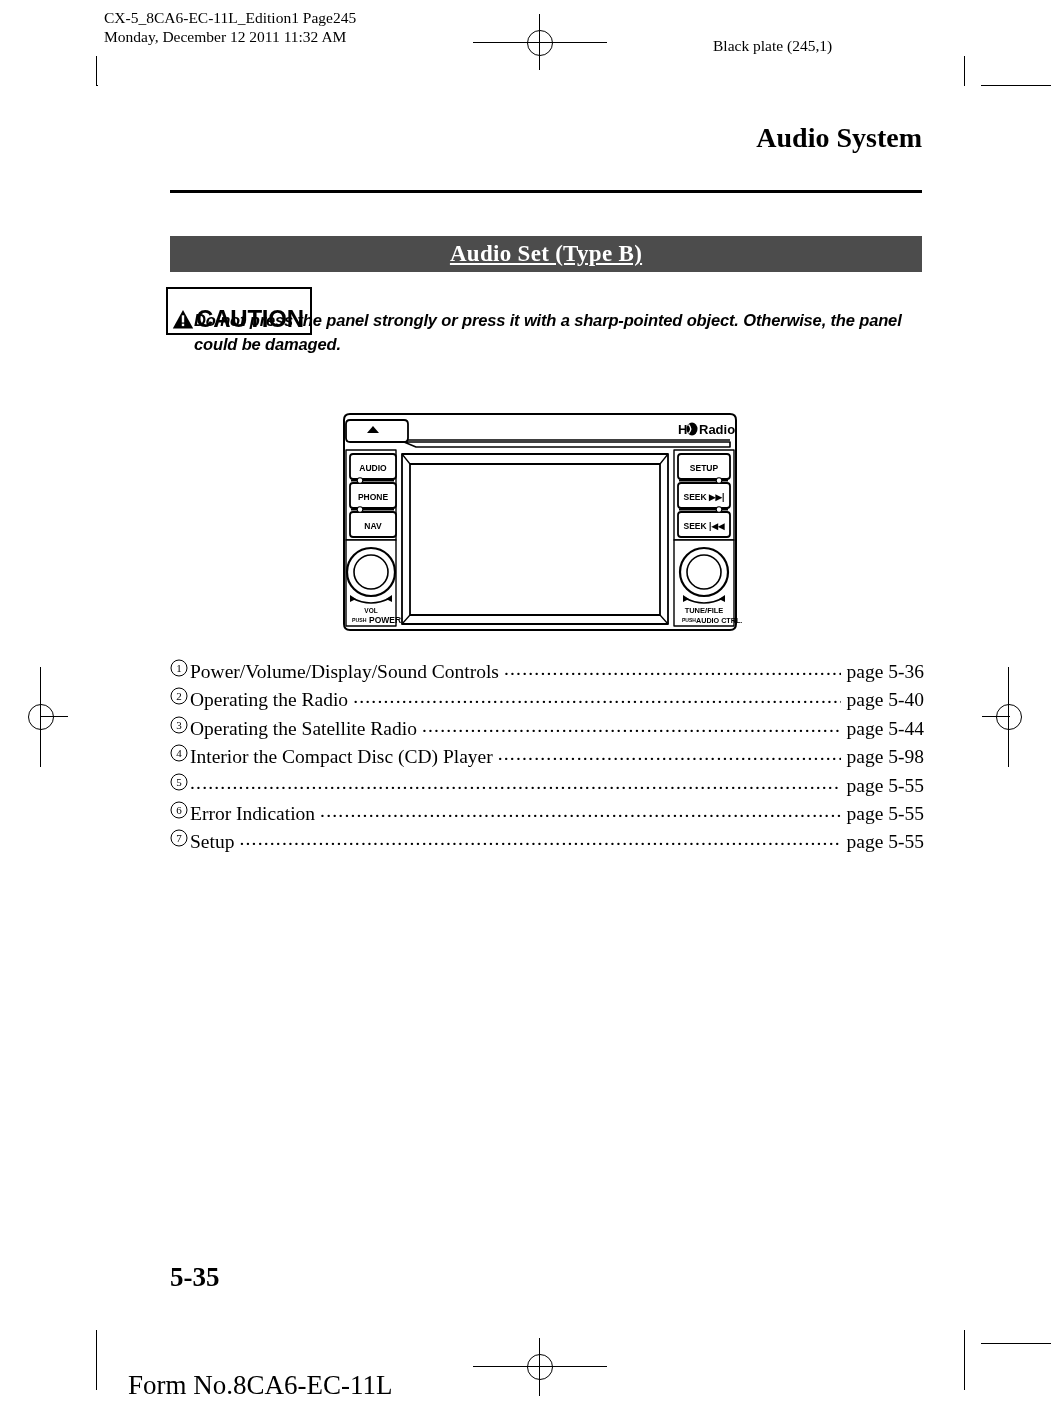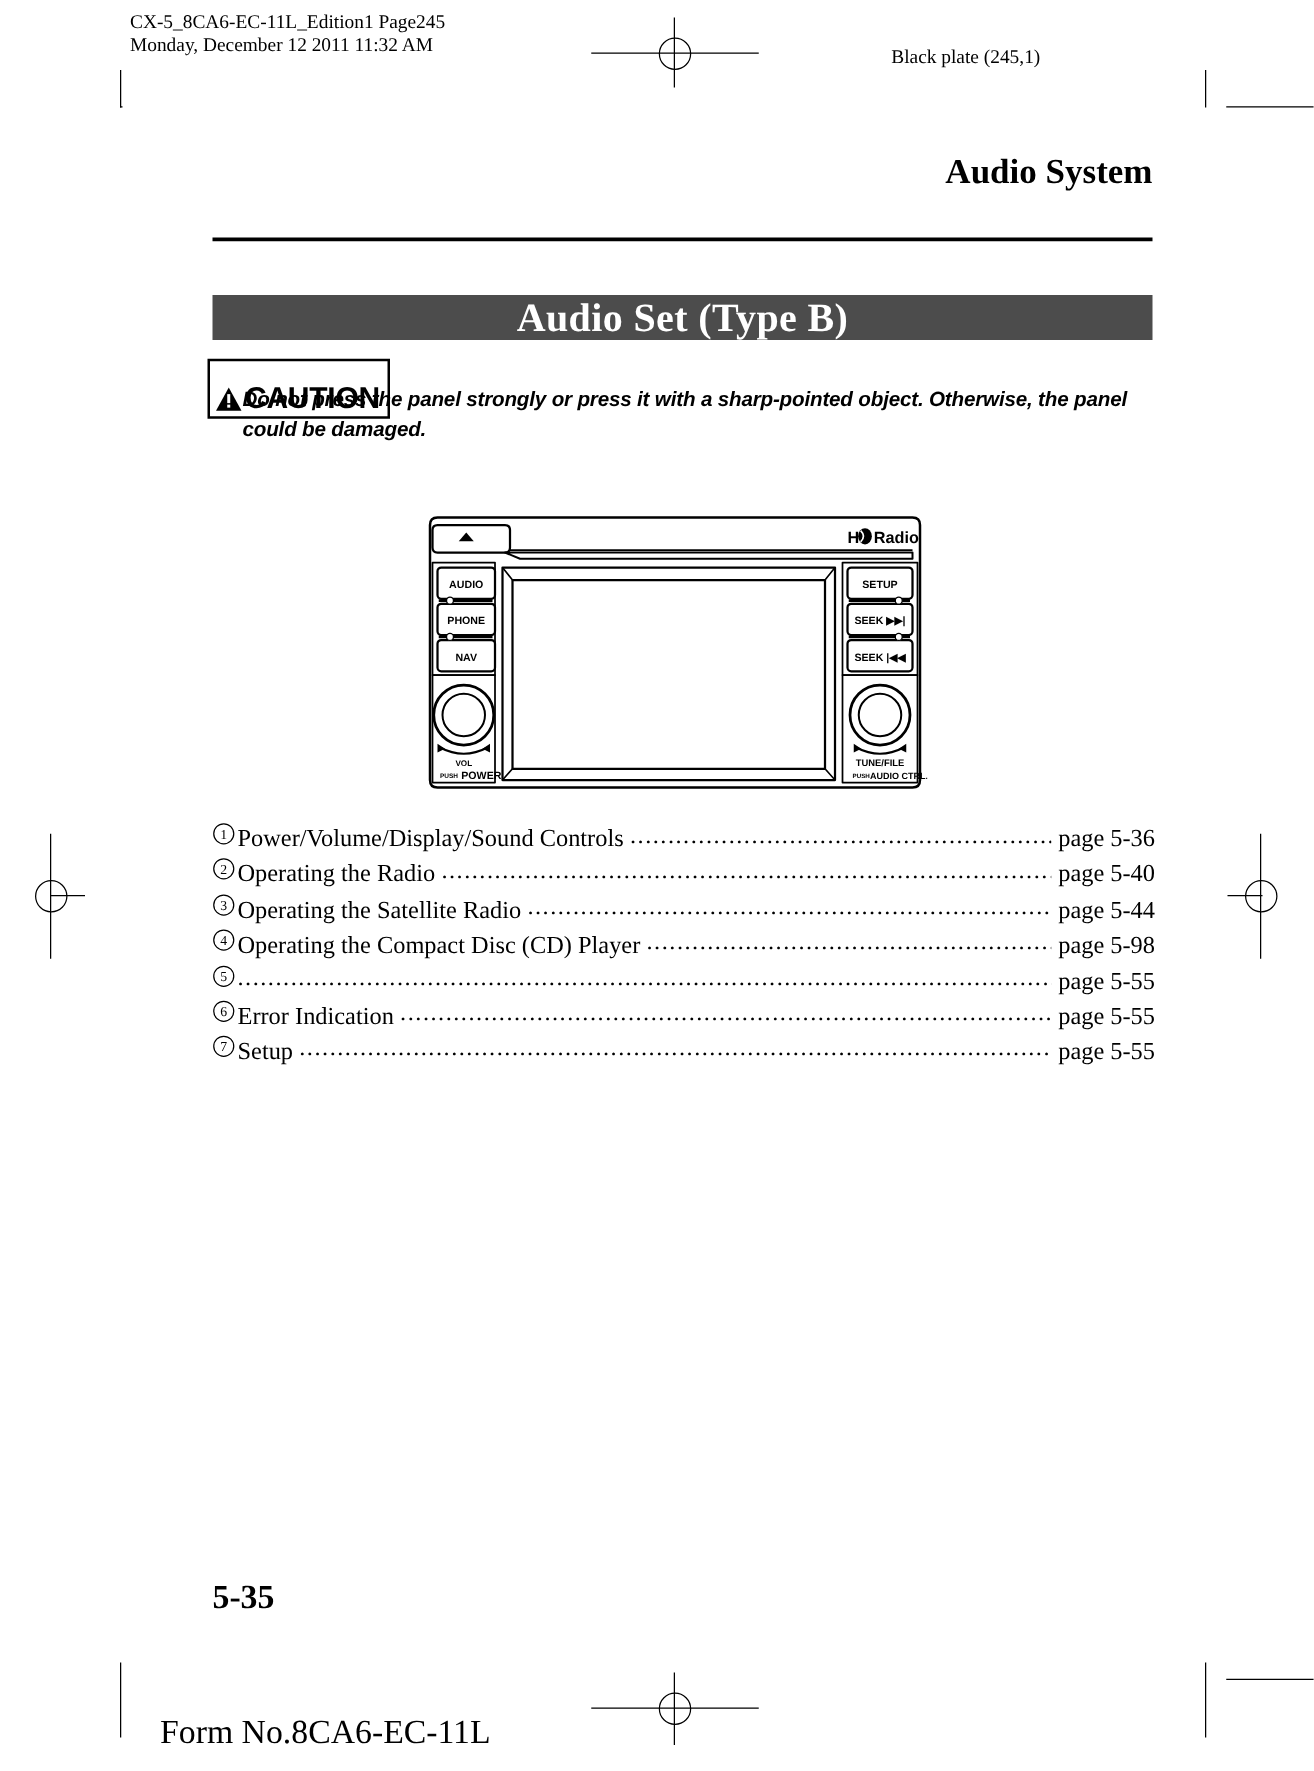--- a/index.html
+++ b/index.html
@@ -93,22 +93,23 @@
   
   .banner {
     position: absolute;
     left: 170px; top: 236px;
     width: 752px; height: 36px;
     background: #4c4c4c;
     color: #fff;
     display: flex; align-items: center; justify-content: center;
     font-family: "Liberation Serif", serif;
     font-weight: bold;
-    font-size: 32px;
+    font-size: 23px;
     letter-spacing: .3px;
+    text-decoration: underline;
   }
 
   
   .caution-box {
     position: absolute;
     left: 166px; top: 287px;
     height: 48px;
     border: 2px solid #000;
     box-sizing: border-box;
     display: flex; align-items: center;
@@ -381,21 +382,21 @@
     <span class="toc-dots">........................................................................................................................................</span>
     <span class="toc-page">page 5-44</span>
   </div>
   <div class="toc-row">
     <span class="toc-num">
       <svg width="18" height="18" viewBox="0 0 18 18">
           <circle cx="9" cy="9" r="8" fill="none" stroke="#000" stroke-width="1"></circle>
           <text x="9" y="13" font-family="Liberation Serif, serif" font-size="11" text-anchor="middle" fill="#000">4</text>
         </svg>
     </span>
-    <span class="toc-label">Operating the Compact Disc (CD) Player</span>
+    <span class="toc-label">Interior the Compact Disc (CD) Player</span>
     <span class="toc-dots">........................................................................................................................................</span>
     <span class="toc-page">page 5-98</span>
   </div>
   <div class="toc-row">
     <span class="toc-num">
       <svg width="18" height="18" viewBox="0 0 18 18">
           <circle cx="9" cy="9" r="8" fill="none" stroke="#000" stroke-width="1"></circle>
           <text x="9" y="13" font-family="Liberation Serif, serif" font-size="11" text-anchor="middle" fill="#000">5</text>
         </svg>
     </span>

